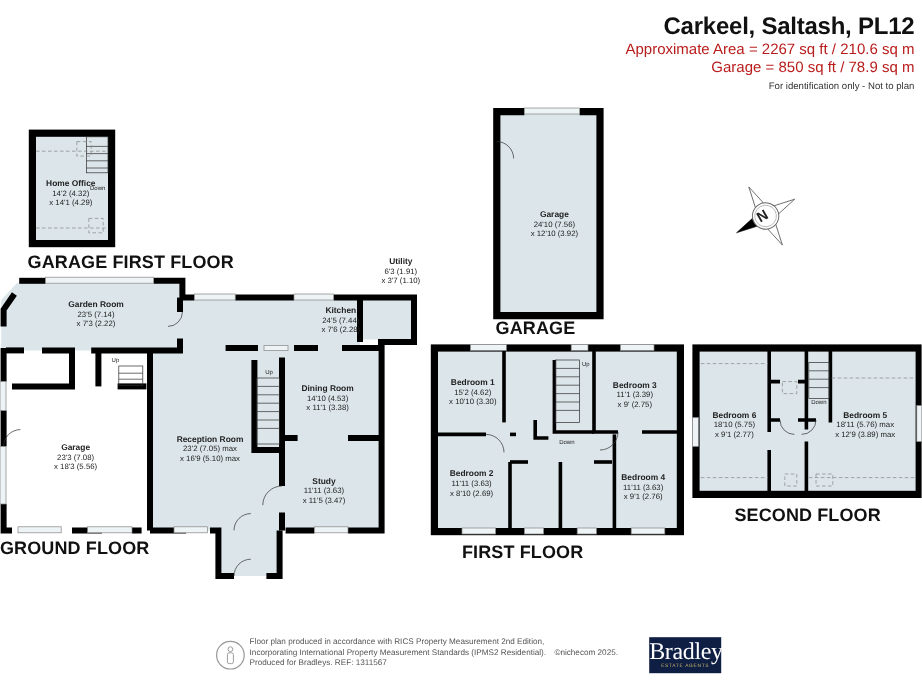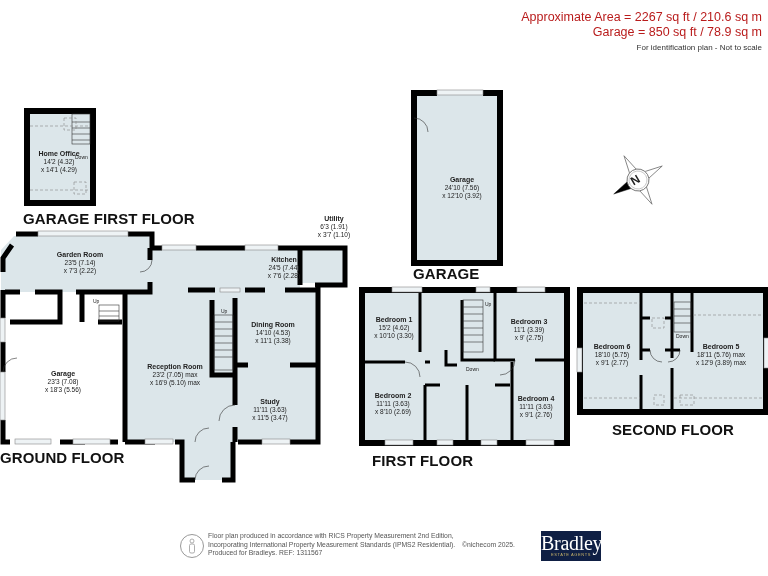--- a/index.html
+++ b/index.html
@@ -18,23 +18,24 @@
   .footer-text { position:absolute; left:28px; top:2px; font-size:6.8px; line-height:8.5px; color:#555; white-space:nowrap; }
   .copy { position:absolute; left:282px; top:11px; font-size:6.8px; color:#555; white-space:nowrap; }
   .brand { position:absolute; left:361px; top:1px; width:60px; height:30px; background:#0f1f44; color:#fff; text-align:center; }
   .brand .name { font-size:20px; line-height:18px; padding-top:3px; letter-spacing:-0.3px;font-family:Liberation Serif, serif; }
   .brand .sub { font-size:4px; color:#c9b56a; letter-spacing:0.6px; line-height:5px; }
 </style>
 </head>
 <body>
 
 <div class="header">
+  <div class="title">Carkeel, Saltash, PL12</div>
   <div class="area-line">Approximate Area = 2267 sq ft / 210.6 sq m</div>
   <div class="area-line">Garage = 850 sq ft / 78.9 sq m</div>
-  <div class="note">For identification plan - Not to scale</div>
+  <div class="note">For identification only - Not to plan</div>
 </div>
 
 <svg class="plan" width="768" height="576">
   <g fill="#dce6ea" stroke="none">
 
     <rect x="27" y="111" width="66" height="92"></rect>
 
     <rect x="414" y="93" width="86" height="170"></rect>
 
     <polygon points="14,236 150,236 150,248 343,248 343,283 300,283 300,292 318,292 318,442 233,442 233,480 182,480 182,442 125,442 125,292 5,292 5,442 1,442 1,250"></polygon>
@@ -205,21 +206,21 @@
     <circle r="11" fill="#fff" stroke="#666" stroke-width="0.8"></circle>
     <circle r="9" fill="none" stroke="#999" stroke-width="0.5"></circle>
   </g>
 </svg>
 
 <div class="tiny" style="left:631px;top:173px;font-size:12px;font-weight:bold;transform:rotate(-30deg);">N</div>
 
 <div class="floor-label" style="left:23px;top:210px;">GARAGE FIRST FLOOR</div>
 <div class="floor-label" style="left:413px;top:265px;">GARAGE</div>
 <div class="floor-label" style="left:0px;top:449px;">GROUND FLOOR</div>
-<div class="floor-label" style="left:360px;top:452px;padding-left:12px;">FIRST FLOOR</div>
+<div class="floor-label" style="left:373px;top:452px;padding-left:12px;">FIRST FLOOR</div>
 <div class="floor-label" style="left:578px;top:421px;margin-left:34px;">SECOND FLOOR</div>
 
 <div class="room" style="left:59px;top:150px;">
   <b>Home Office</b>
   <div>14'2 (4.32)</div>
   <div>x 14'1 (4.29)</div>
 </div>
 <div class="tiny" style="left:75px;top:154px;">Down</div>
 
 <div class="room" style="left:462px;top:176px;">

